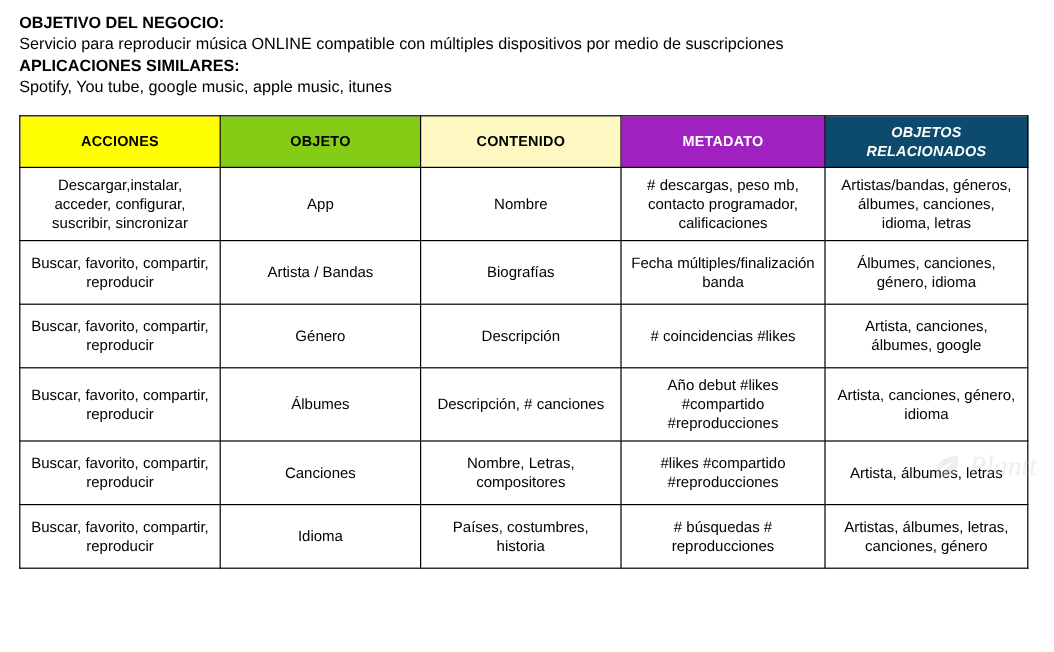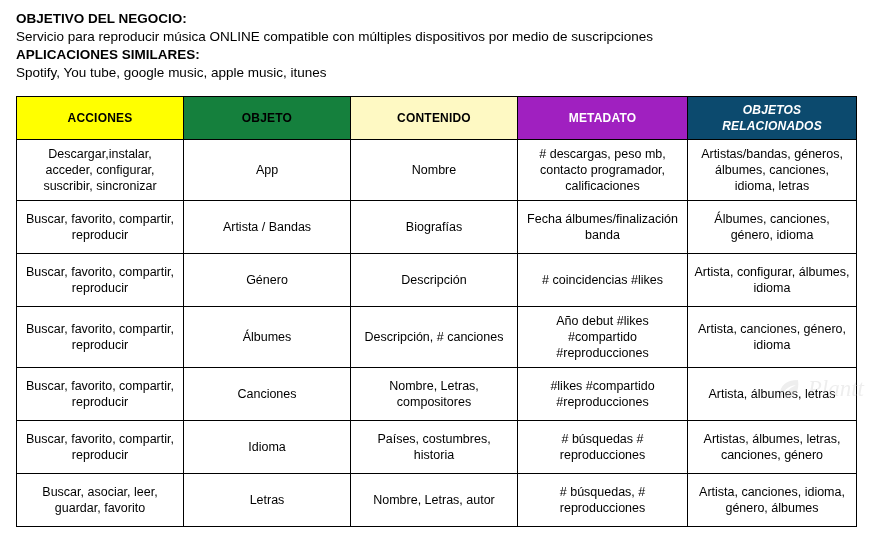--- a/index.html
+++ b/index.html
@@ -100,47 +100,47 @@
     <colgroup>
       <col class="c0">
         <col class="c1">
         <col class="c2">
         <col class="c3">
         <col class="c4">
     </colgroup>
     <thead>
       <tr>
         <th style="background-color: rgb(255, 255, 0); color: rgb(0, 0, 0);">ACCIONES</th>
-        <th style="background-color: #15803d; color: rgb(0, 0, 0);">OBJETO</th>
+        <th style="background-color: #84cc16; color: rgb(0, 0, 0);">OBJETO</th>
         <th style="background-color: #fef9c3; color: rgb(0, 0, 0);">CONTENIDO</th>
         <th style="background-color: rgb(160, 32, 192); color: rgb(255, 255, 255);">METADATO</th>
         <th style="background-color: #0c4a6e; color: rgb(255, 255, 255); font-style: italic;">OBJETOS RELACIONADOS</th>
       </tr>
     </thead>
     <tbody>
       <tr>
         <td>Descargar,instalar, acceder, configurar, suscribir, sincronizar</td>
         <td>App</td>
         <td>Nombre</td>
         <td># descargas, peso mb, contacto programador, calificaciones</td>
         <td>Artistas/bandas, géneros, álbumes, canciones, idioma, letras</td>
       </tr>
       <tr>
         <td>Buscar, favorito, compartir, reproducir</td>
         <td>Artista / Bandas</td>
         <td>Biografías</td>
-        <td>Fecha álbumes/finalización banda</td>
+        <td>Fecha múltiples/finalización banda</td>
         <td>Álbumes, canciones, género, idioma</td>
       </tr>
       <tr>
         <td>Buscar, favorito, compartir, reproducir</td>
         <td>Género</td>
         <td>Descripción</td>
         <td># coincidencias #likes</td>
-        <td>Artista, configurar, álbumes, idioma</td>
+        <td>Artista, canciones, álbumes, google</td>
       </tr>
       <tr>
         <td>Buscar, favorito, compartir, reproducir</td>
         <td>Álbumes</td>
         <td>Descripción, # canciones</td>
         <td>Año debut #likes #compartido #reproducciones</td>
         <td>Artista, canciones, género, idioma</td>
       </tr>
       <tr>
         <td>Buscar, favorito, compartir, reproducir</td>
@@ -149,27 +149,20 @@
         <td>#likes #compartido #reproducciones</td>
         <td>Artista, álbumes, letras</td>
       </tr>
       <tr>
         <td>Buscar, favorito, compartir, reproducir</td>
         <td>Idioma</td>
         <td>Países, costumbres, historia</td>
         <td># búsquedas # reproducciones</td>
         <td>Artistas, álbumes, letras, canciones, género</td>
       </tr>
-      <tr>
-        <td>Buscar, asociar, leer, guardar, favorito</td>
-        <td>Letras</td>
-        <td>Nombre, Letras, autor</td>
-        <td># búsquedas, # reproducciones</td>
-        <td>Artista, canciones, idioma, género, álbumes</td>
-      </tr>
     </tbody>
   </table>
 
   <div class="watermark">
     <span class="leaf">
       <svg width="26" height="26" viewBox="0 0 26 26" aria-hidden="true">
         <path d="M22 4C10 4 4 10 4 18c0 2 1 4 2 4 0-8 7-12 14-13-6 3-10 6-12 13 10 1 16-6 14-18z" fill="#cfcfcf"></path>
       </svg>
     </span>
     <span class="wm-text">Plantt</span>

